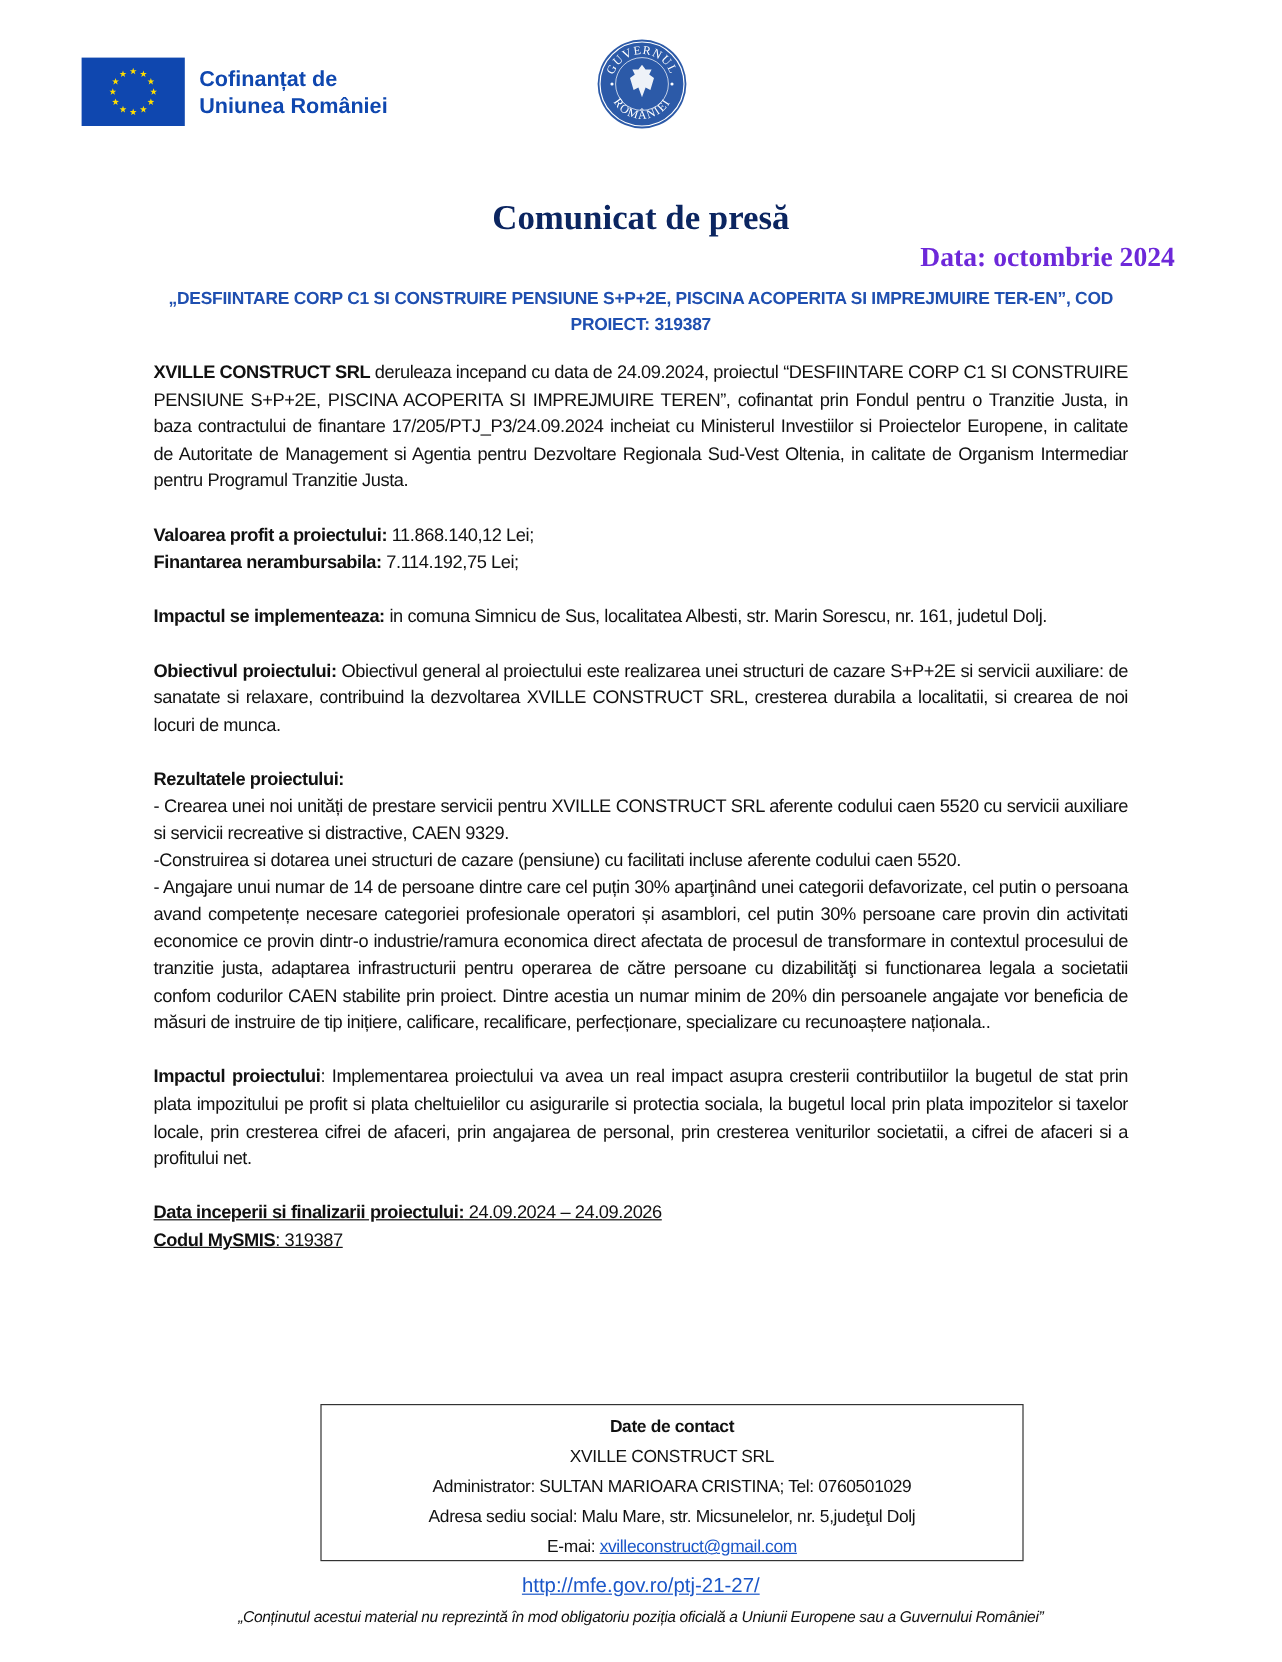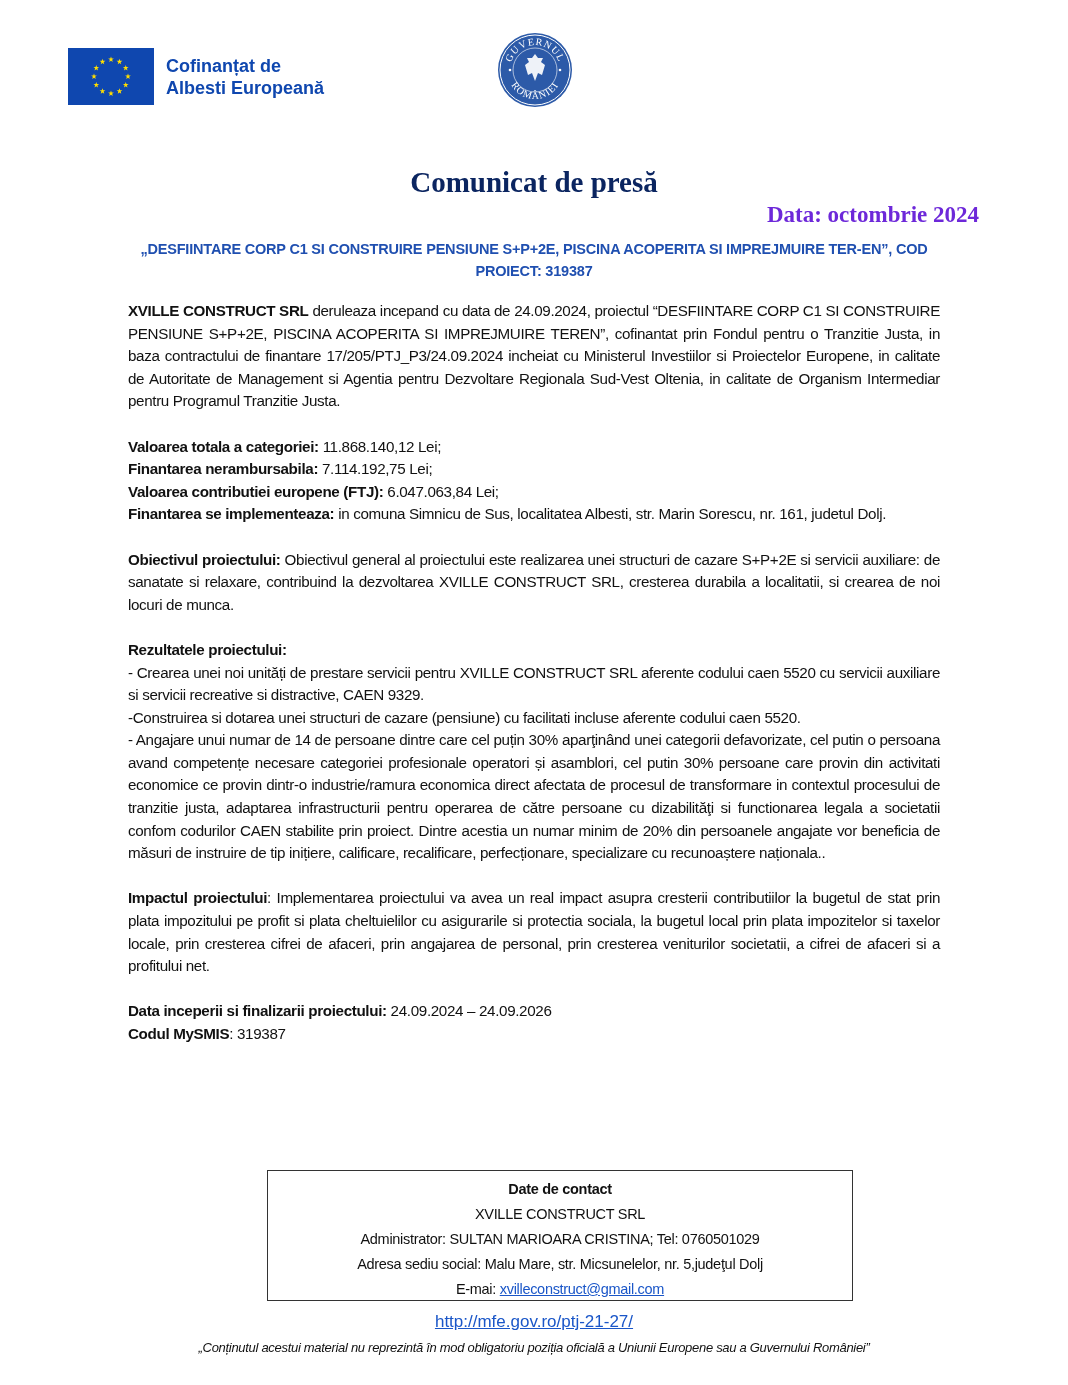--- a/index.html
+++ b/index.html
@@ -22,21 +22,21 @@
           font-weight: bold; font-size: 23px; color: #6d28d9; }
   .project-title { position: absolute; left: 130px; width: 808px; top: 238px; text-align: center;
                    font-weight: bold; font-size: 14.5px; line-height: 22px; color: #1f4fb0;
                    font-family: "Liberation Sans Narrow", "Liberation Sans", sans-serif; letter-spacing: -0.2px; }
 
   
   .body { position: absolute; left: 128px; width: 812px; top: 300px;
           font-family: "Liberation Sans", sans-serif; font-size: 15.2px; line-height: 22.6px;
           letter-spacing: -0.35px; text-align: justify; color: #111; }
   .body p { margin: 0 0 22.6px 0; }
-  .body p.nomargin { margin: 0; }
+  .body p.nomargin { margin: 0; text-decoration: underline; }
   .body b { font-weight: bold; }
 
   
   .contact { position: absolute; left: 267px; top: 1170px; width: 586px; height: 131px;
              border: 1px solid #333; text-align: center; font-size: 14.5px; line-height: 25px;
              padding-top: 6px; box-sizing: border-box; color: #111; letter-spacing: -0.3px; }
   .contact .head { font-weight: bold; }
   .contact a, .footer-link a { color: #1a56c8; text-decoration: underline; }
 
   .footer-link { position: absolute; left: 0; right: 0; top: 1312px; text-align: center; font-size: 17px; color: #1a56c8; }
@@ -58,21 +58,21 @@
         <polygon points="43.00,42.50 43.71,44.53 45.85,44.57 44.14,45.87 44.76,47.93 43.00,46.70 41.24,47.93 41.86,45.87 40.15,44.57 42.29,44.53" fill="#ffde00"></polygon>
         <polygon points="34.50,40.22 35.21,42.25 37.35,42.30 35.64,43.59 36.26,45.65 34.50,44.42 32.74,45.65 33.36,43.59 31.65,42.30 33.79,42.25" fill="#ffde00"></polygon>
         <polygon points="28.28,34.00 28.98,36.03 31.13,36.07 29.42,37.37 30.04,39.43 28.28,38.20 26.51,39.43 27.14,37.37 25.42,36.07 27.57,36.03" fill="#ffde00"></polygon>
         <polygon points="26.00,25.50 26.71,27.53 28.85,27.57 27.14,28.87 27.76,30.93 26.00,29.70 24.24,30.93 24.86,28.87 23.15,27.57 25.29,27.53" fill="#ffde00"></polygon>
         <polygon points="28.28,17.00 28.98,19.03 31.13,19.07 29.42,20.37 30.04,22.43 28.28,21.20 26.51,22.43 27.14,20.37 25.42,19.07 27.57,19.03" fill="#ffde00"></polygon>
         <polygon points="34.50,10.78 35.21,12.81 37.35,12.85 35.64,14.15 36.26,16.20 34.50,14.98 32.74,16.20 33.36,14.15 31.65,12.85 33.79,12.81" fill="#ffde00"></polygon>
       </svg>
   </div>
   <div class="eu-text">
     <div>Cofinanțat de</div>
-    <div>Albesti Europeană</div>
+    <div>Uniunea României</div>
   </div>
 </div>
 
 <div class="gov-logo">
   <svg width="78" height="80" viewBox="0 0 78 80">
     <defs>
       <path id="arcTop" d="M 14 40 A 25 25 0 0 1 64 40"></path>
       <path id="arcBot" d="M 12 42 A 27 27 0 0 0 66 42"></path>
     </defs>
     <circle cx="39" cy="40" r="37" fill="#2c5aa8"></circle>
@@ -92,24 +92,24 @@
 </div>
 
 <h1 class="title">Comunicat de presă</h1>
 <div class="date">Data: octombrie 2024</div>
 <div class="project-title">„DESFIINTARE CORP C1 SI CONSTRUIRE PENSIUNE S+P+2E, PISCINA ACOPERITA SI IMPREJMUIRE TER-EN”, COD PROIECT: 319387</div>
 
 <div class="body">
   <p><b>XVILLE CONSTRUCT SRL</b><span> deruleaza incepand cu data de 24.09.2024, proiectul “DESFIINTARE CORP C1 SI CONSTRUIRE PENSIUNE S+P+2E, PISCINA ACOPERITA SI IMPREJMUIRE TEREN”, cofinantat prin Fondul pentru o Tranzitie Justa, in baza contractului de finantare 17/205/PTJ_P3/24.09.2024 incheiat cu Ministerul Investiilor si Proiectelor Europene, in calitate de Autoritate de Management si Agentia pentru Dezvoltare Regionala Sud-Vest Oltenia, in calitate de Organism Intermediar pentru Programul Tranzitie Justa.</span></p>
 
   <p>
-    <span><b>Valoarea totala a categoriei:</b><span> 11.868.140,12 Lei;</span></span><br>
+    <span><b>Valoarea profit a proiectului:</b><span> 11.868.140,12 Lei;</span></span><br>
     <span><b>Finantarea nerambursabila:</b><span> 7.114.192,75 Lei;</span></span><br>
-    <span><b>Valoarea contributiei europene (FTJ):</b><span> 6.047.063,84 Lei;</span></span><br>
-    <span><b>Finantarea se implementeaza:</b><span> in comuna Simnicu de Sus, localitatea Albesti, str. Marin Sorescu, nr. 161, judetul Dolj.</span></span>
+    <br>
+    <span><b>Impactul se implementeaza:</b><span> in comuna Simnicu de Sus, localitatea Albesti, str. Marin Sorescu, nr. 161, judetul Dolj.</span></span>
   </p>
 
   <p><b>Obiectivul proiectului:</b><span> Obiectivul general al proiectului este realizarea unei structuri de cazare S+P+2E si servicii auxiliare: de sanatate si relaxare, contribuind la dezvoltarea XVILLE CONSTRUCT SRL, cresterea durabila a localitatii, si crearea de noi locuri de munca.</span></p>
 
   <p>
     <b>Rezultatele proiectului:</b><br>
     <span>- Crearea unei noi unități de prestare servicii pentru XVILLE CONSTRUCT SRL aferente codului caen 5520 cu servicii auxiliare si servicii recreative si distractive, CAEN 9329.</span><br>
     <span>-Construirea si dotarea unei structuri de cazare (pensiune) cu facilitati incluse aferente codului caen 5520.</span><br>
     <span>- Angajare unui numar de 14 de persoane dintre care cel puțin 30% aparţinând unei categorii defavorizate, cel putin o persoana avand competențe necesare categoriei profesionale operatori și asamblori, cel putin 30% persoane care provin din activitati economice ce provin dintr-o industrie/ramura economica direct afectata de procesul de transformare in contextul procesului de tranzitie justa, adaptarea infrastructurii pentru operarea de către persoane cu dizabilităţi si functionarea legala a societatii confom codurilor CAEN stabilite prin proiect. Dintre acestia un numar minim de 20% din persoanele angajate vor beneficia de măsuri de instruire de tip inițiere, calificare, recalificare, perfecționare, specializare cu recunoaștere naționala..</span>
   </p>

